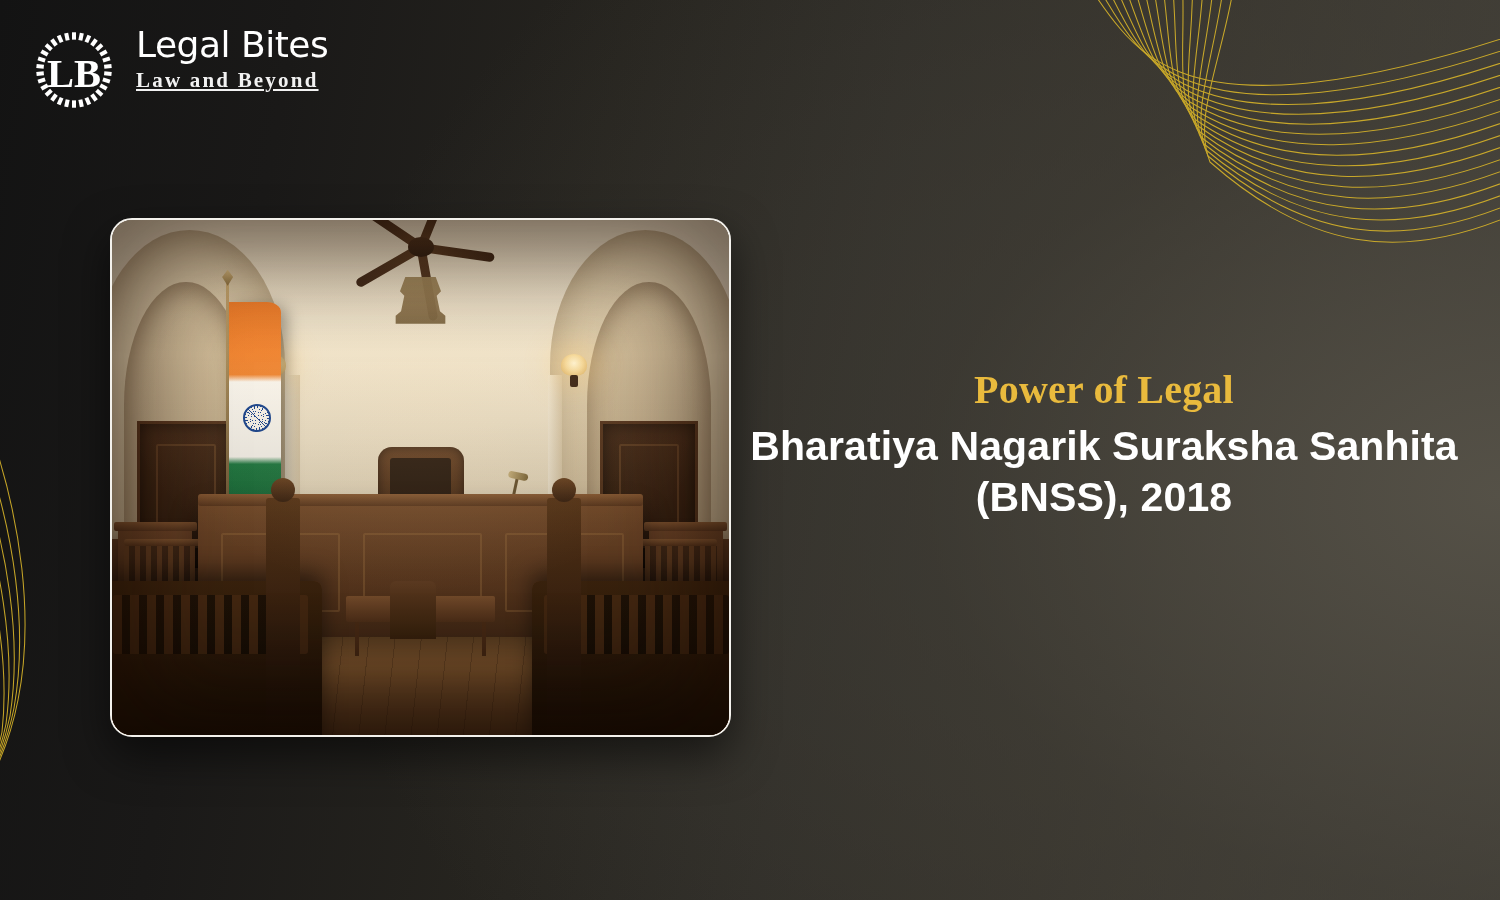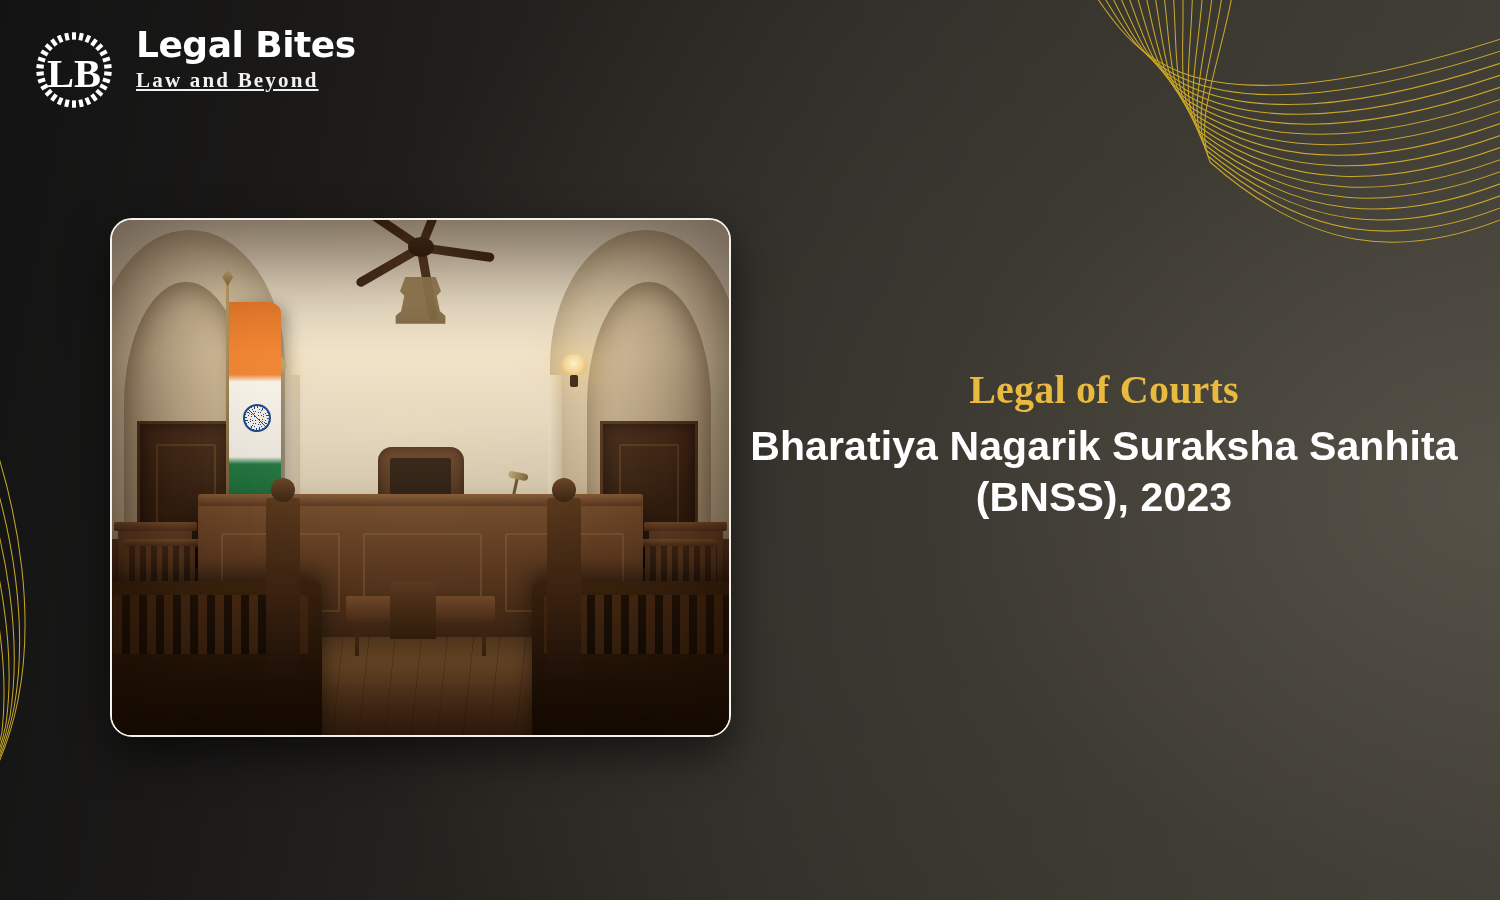--- a/index.html
+++ b/index.html
@@ -19,21 +19,21 @@
   .deco{position:absolute;pointer-events:none;}
   .deco-tr{top:-40px;right:-10px;width:470px;height:300px;}
   .deco-l{top:180px;left:-150px;width:330px;height:720px;}
 
   
   .logo{position:absolute;left:28px;top:24px;display:flex;align-items:flex-start;gap:16px;}
   .logo-mark{width:92px;height:92px;position:relative;flex:none;}
   .logo-text{display:flex;flex-direction:column;justify-content:center;padding-top:2px;}
   .brand{
     font-family:"DejaVu Sans", sans-serif;
-    font-weight:bold;font-size:36px;color:#ffffff;letter-spacing:-.5px;line-height:1.05;
+    font-weight:normal;font-size:36px;color:#ffffff;letter-spacing:-.5px;line-height:1.05;
   }
   .tagline{
     font-family:"Liberation Serif", serif;
     font-weight:bold;font-size:21px;color:#f2f2f2;letter-spacing:2.2px;line-height:1.3;margin-top:3px;text-decoration:underline;
   }
 
   
   .photo{
     position:absolute;left:110px;top:218px;width:617px;height:515px;
     border-radius:22px;border:2px solid #f3f1ec;overflow:hidden;
@@ -357,18 +357,18 @@
       <span class="pewback"></span>
     </div>
     <div class="ph newel l"></div>
     <div class="ph newel r"></div>
 
     <div class="ph grade"></div>
     <div class="ph vig"></div>
   </div>
 
   <div class="titles">
-    <div class="t-kicker">Legal of Courts</div>
+    <div class="t-kicker">Power of Legal</div>
     <div class="t-main">Bharatiya Nagarik Suraksha Sanhita</div>
-    <div class="t-main" style="margin-top:0">(BNSS), 2023</div>
+    <div class="t-main" style="margin-top:0">(BNSS), 2018</div>
   </div>
 
 </div>
 
 </body></html>

